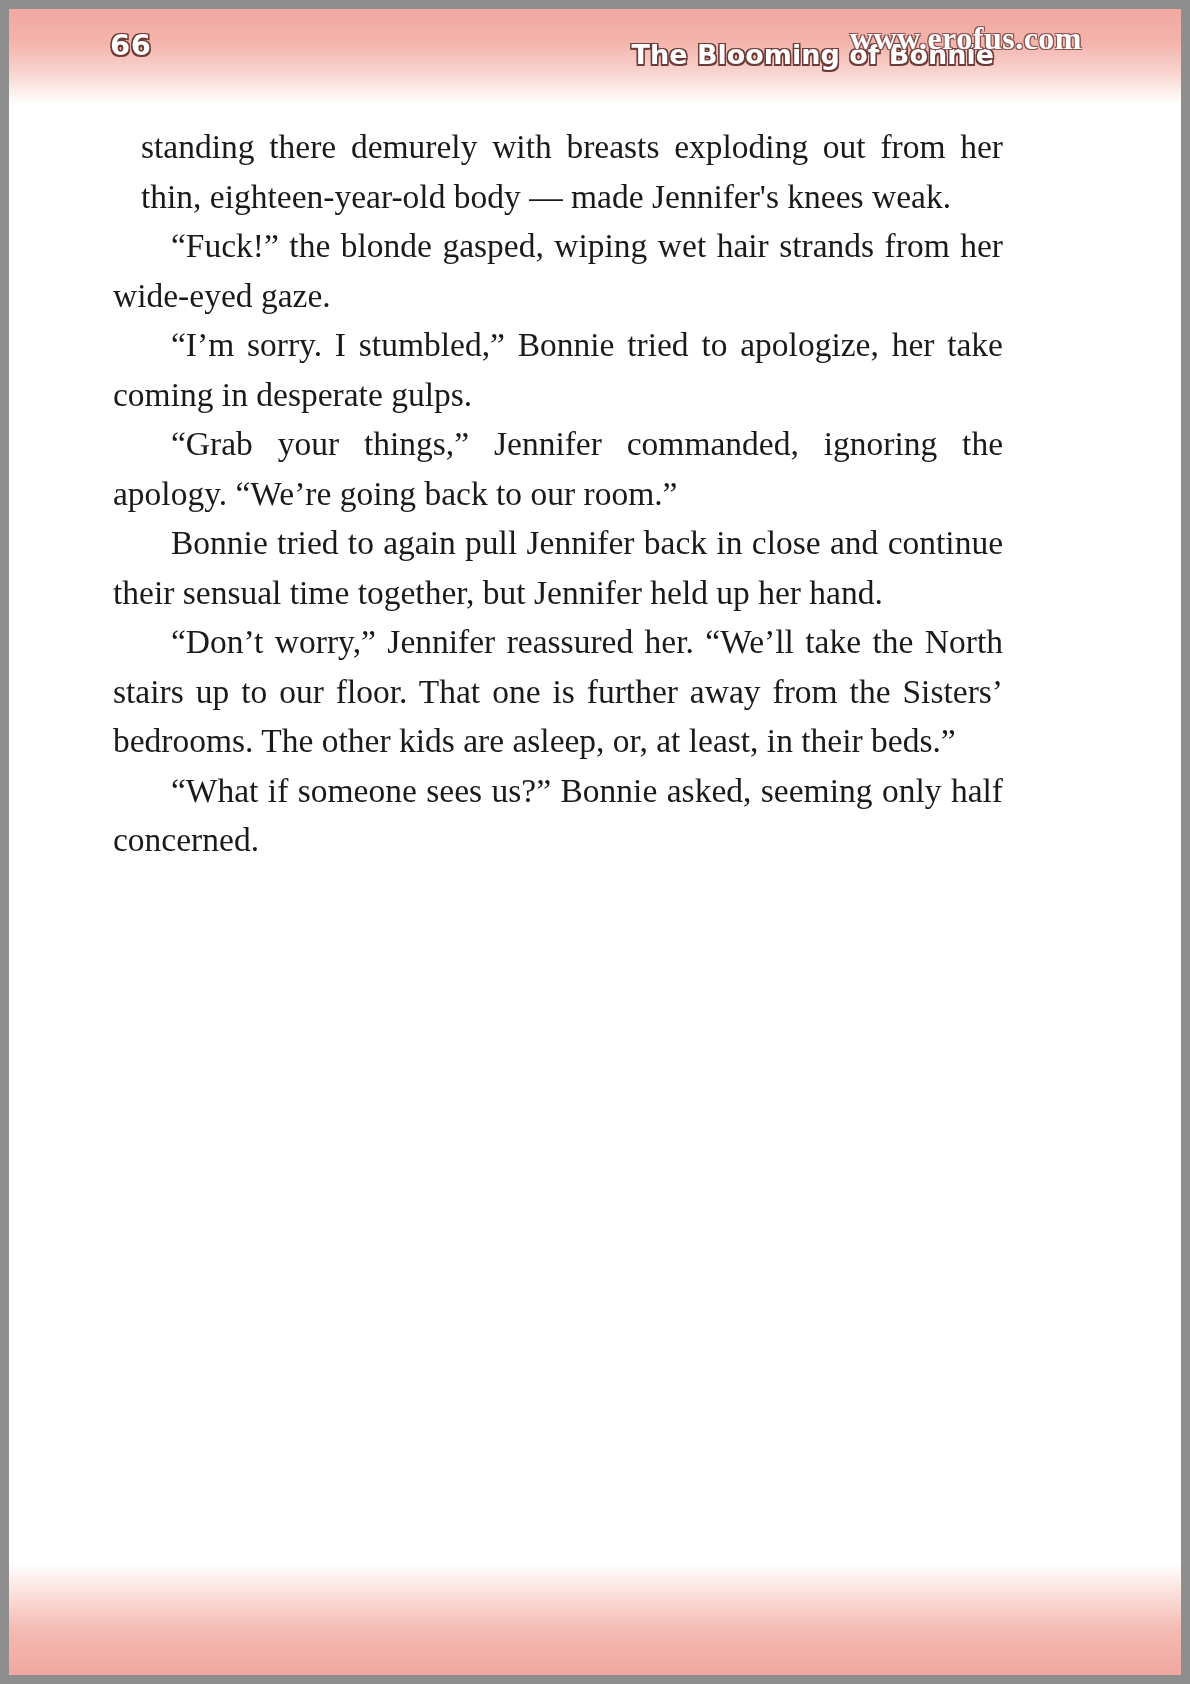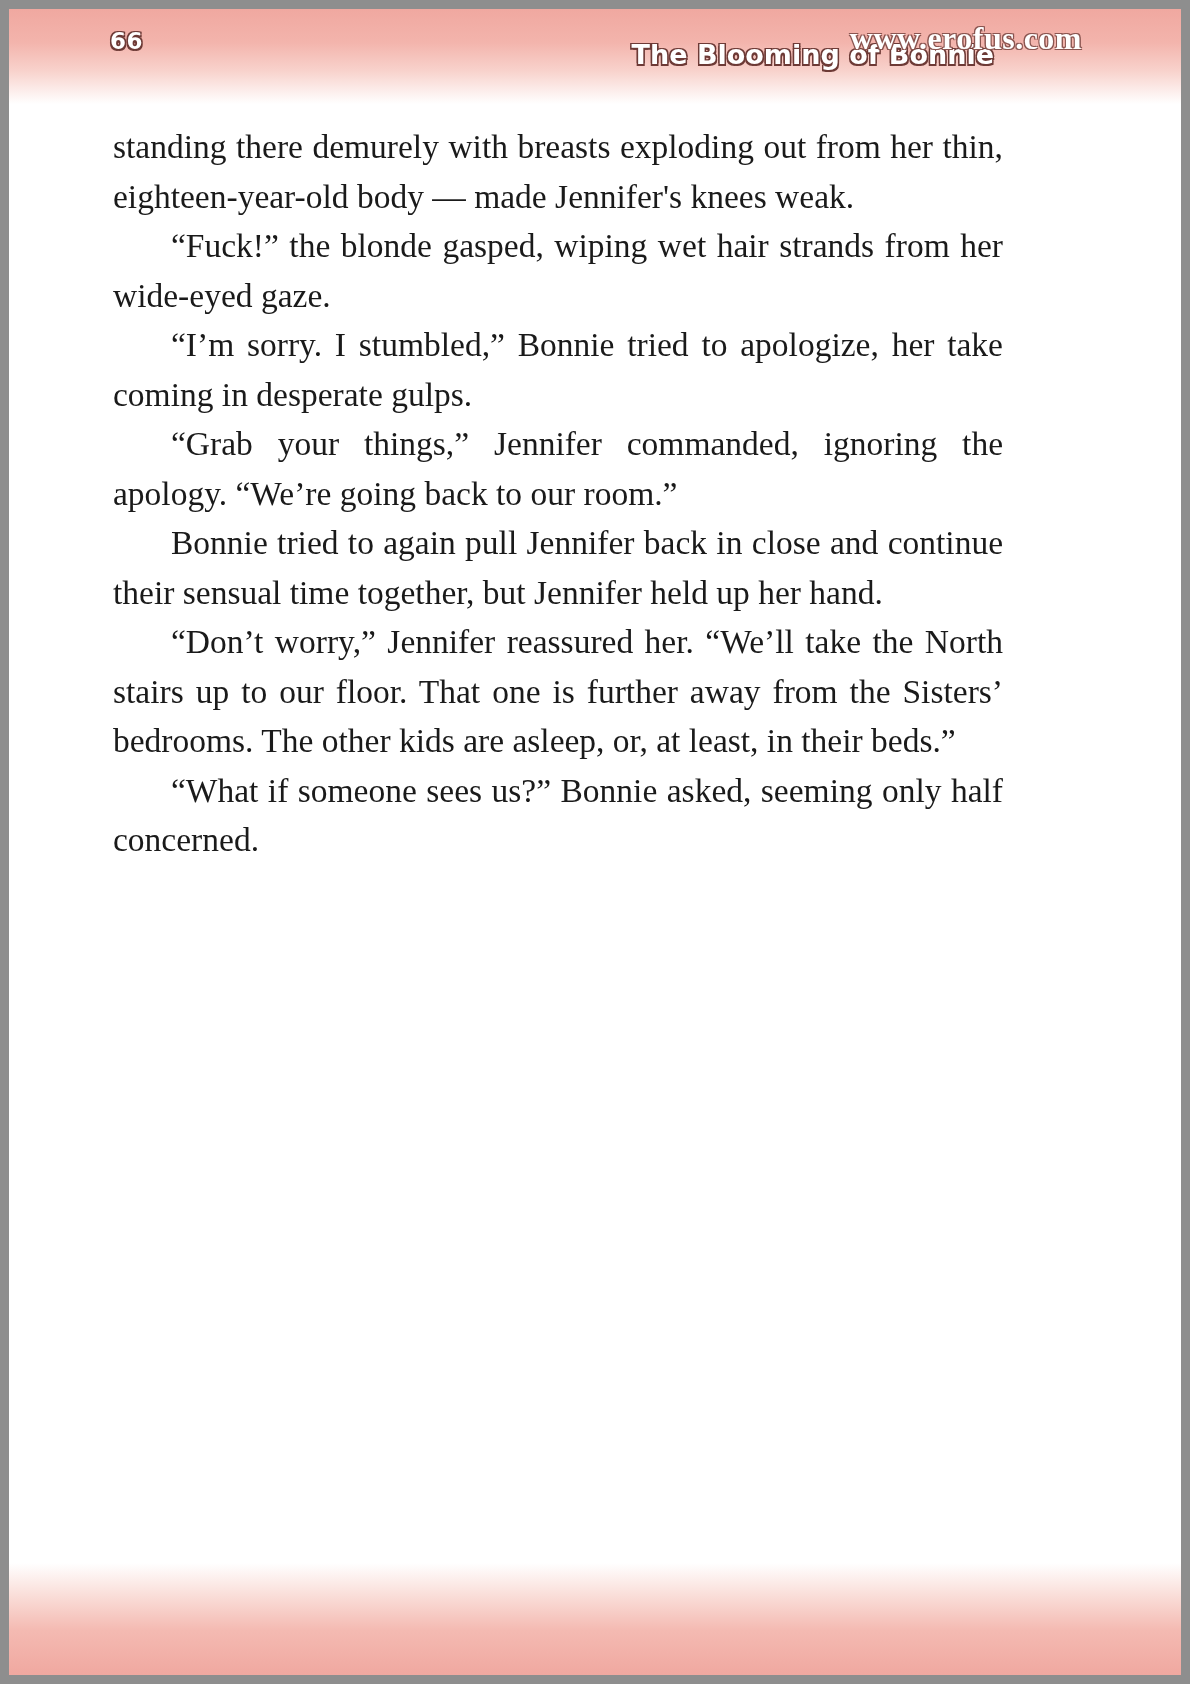--- a/index.html
+++ b/index.html
@@ -61,21 +61,21 @@
     height: 112px;
     background: linear-gradient(to top, #f0a8a0 0%, #f4bab2 40%, #fadfda 72%, #ffffff 100%);
   }
 
   .page-number {
     position: absolute;
     top: 28px;
     left: 110px;
     font-family: "DejaVu Sans", sans-serif;
     font-weight: bold;
-    font-size: 23px;
+    font-size: 29px;
     color: #ffffff;
     text-shadow:
       -1.5px -1.5px 0 #6d3a36,
        1.5px -1.5px 0 #6d3a36,
       -1.5px  1.5px 0 #6d3a36,
        1.5px  1.5px 0 #6d3a36;
     letter-spacing: 0.5px;
   }
 
   .book-title {
@@ -123,20 +123,21 @@
     color: #1a1a1a;
     text-align: justify;
     text-justify: inter-word;
   }
   .body-text p {
     margin: 0;
     text-indent: 58px;
   }
   .body-text p.noindent {
     text-indent: 0;
+    margin-left: 28px;
   }
 </style>
 </head>
 <body>
 
 <div class="page">
 
   <div class="frame-top"></div>
   <div class="frame-bottom"></div>
   <div class="frame-left"></div>

